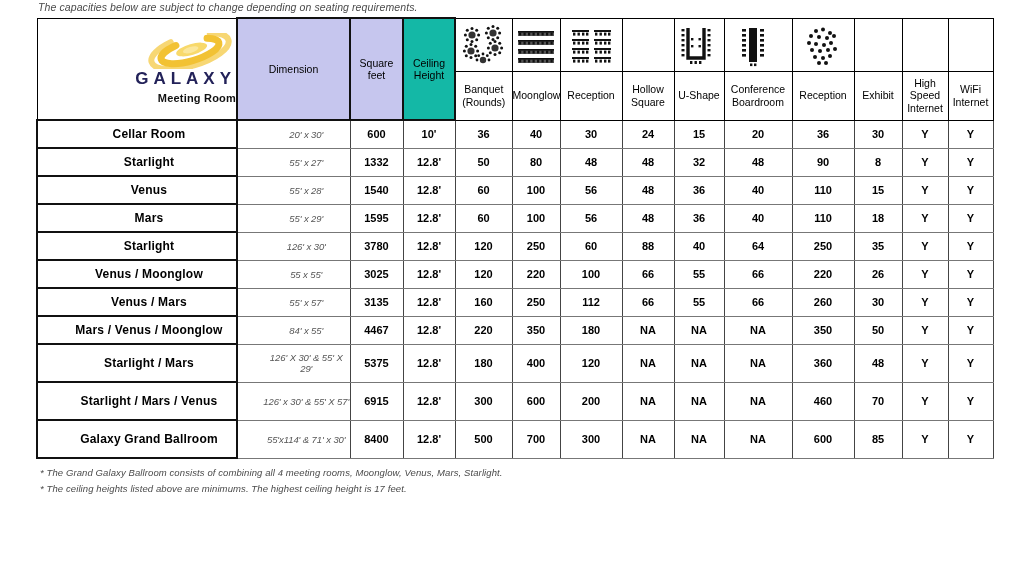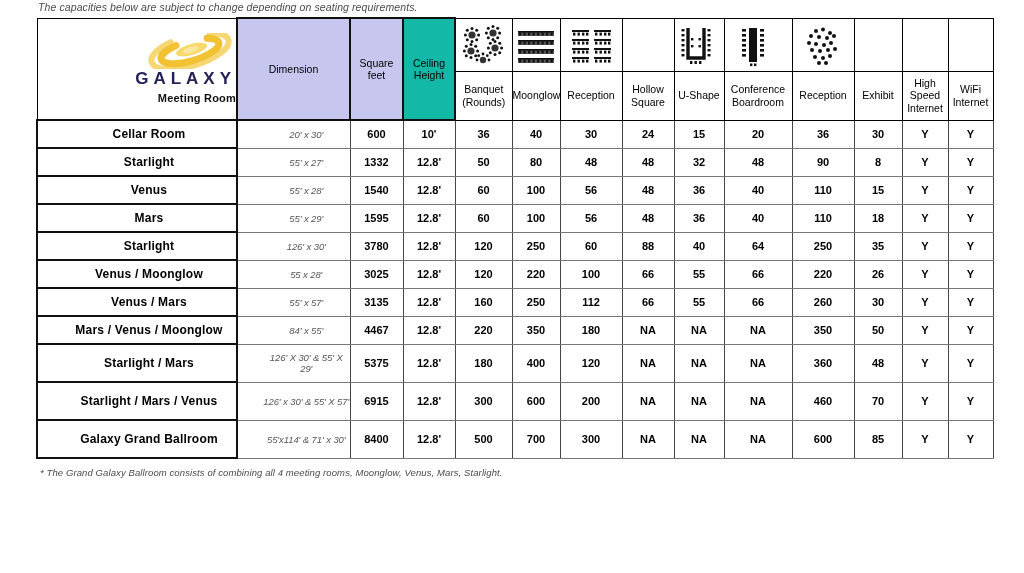--- a/index.html
+++ b/index.html
@@ -608,21 +608,21 @@
           <td class="num">88</td>
           <td class="num">40</td>
           <td class="num">64</td>
           <td class="num">250</td>
           <td class="num">35</td>
           <td class="yn">Y</td>
           <td class="yn">Y</td>
         </tr>
         <tr class="drow">
           <td class="roomname">Venus / Moonglow</td>
-          <td class="dim">55 x 28'</td>
+          <td class="dim">55 x 55'</td>
           <td class="num">3025</td>
           <td class="num">12.8'</td>
           <td class="num">120</td>
           <td class="num">220</td>
           <td class="num">100</td>
           <td class="num">66</td>
           <td class="num">55</td>
           <td class="num">66</td>
           <td class="num">220</td>
           <td class="num">26</td>
@@ -707,15 +707,16 @@
           <td class="num">600</td>
           <td class="num">85</td>
           <td class="yn">Y</td>
           <td class="yn">Y</td>
         </tr>
       </tbody>
   </table>
 
   <div class="footnotes">
     <div class="footnote">* The Grand Galaxy Ballroom consists of combining all 4 meeting rooms, Moonglow, Venus, Mars, Starlight.</div>
+    <div class="footnote">* The ceiling heights listed above are minimums.  The highest ceiling height is 17 feet.</div>
   </div>
 
 </div>
 
 </body></html>

